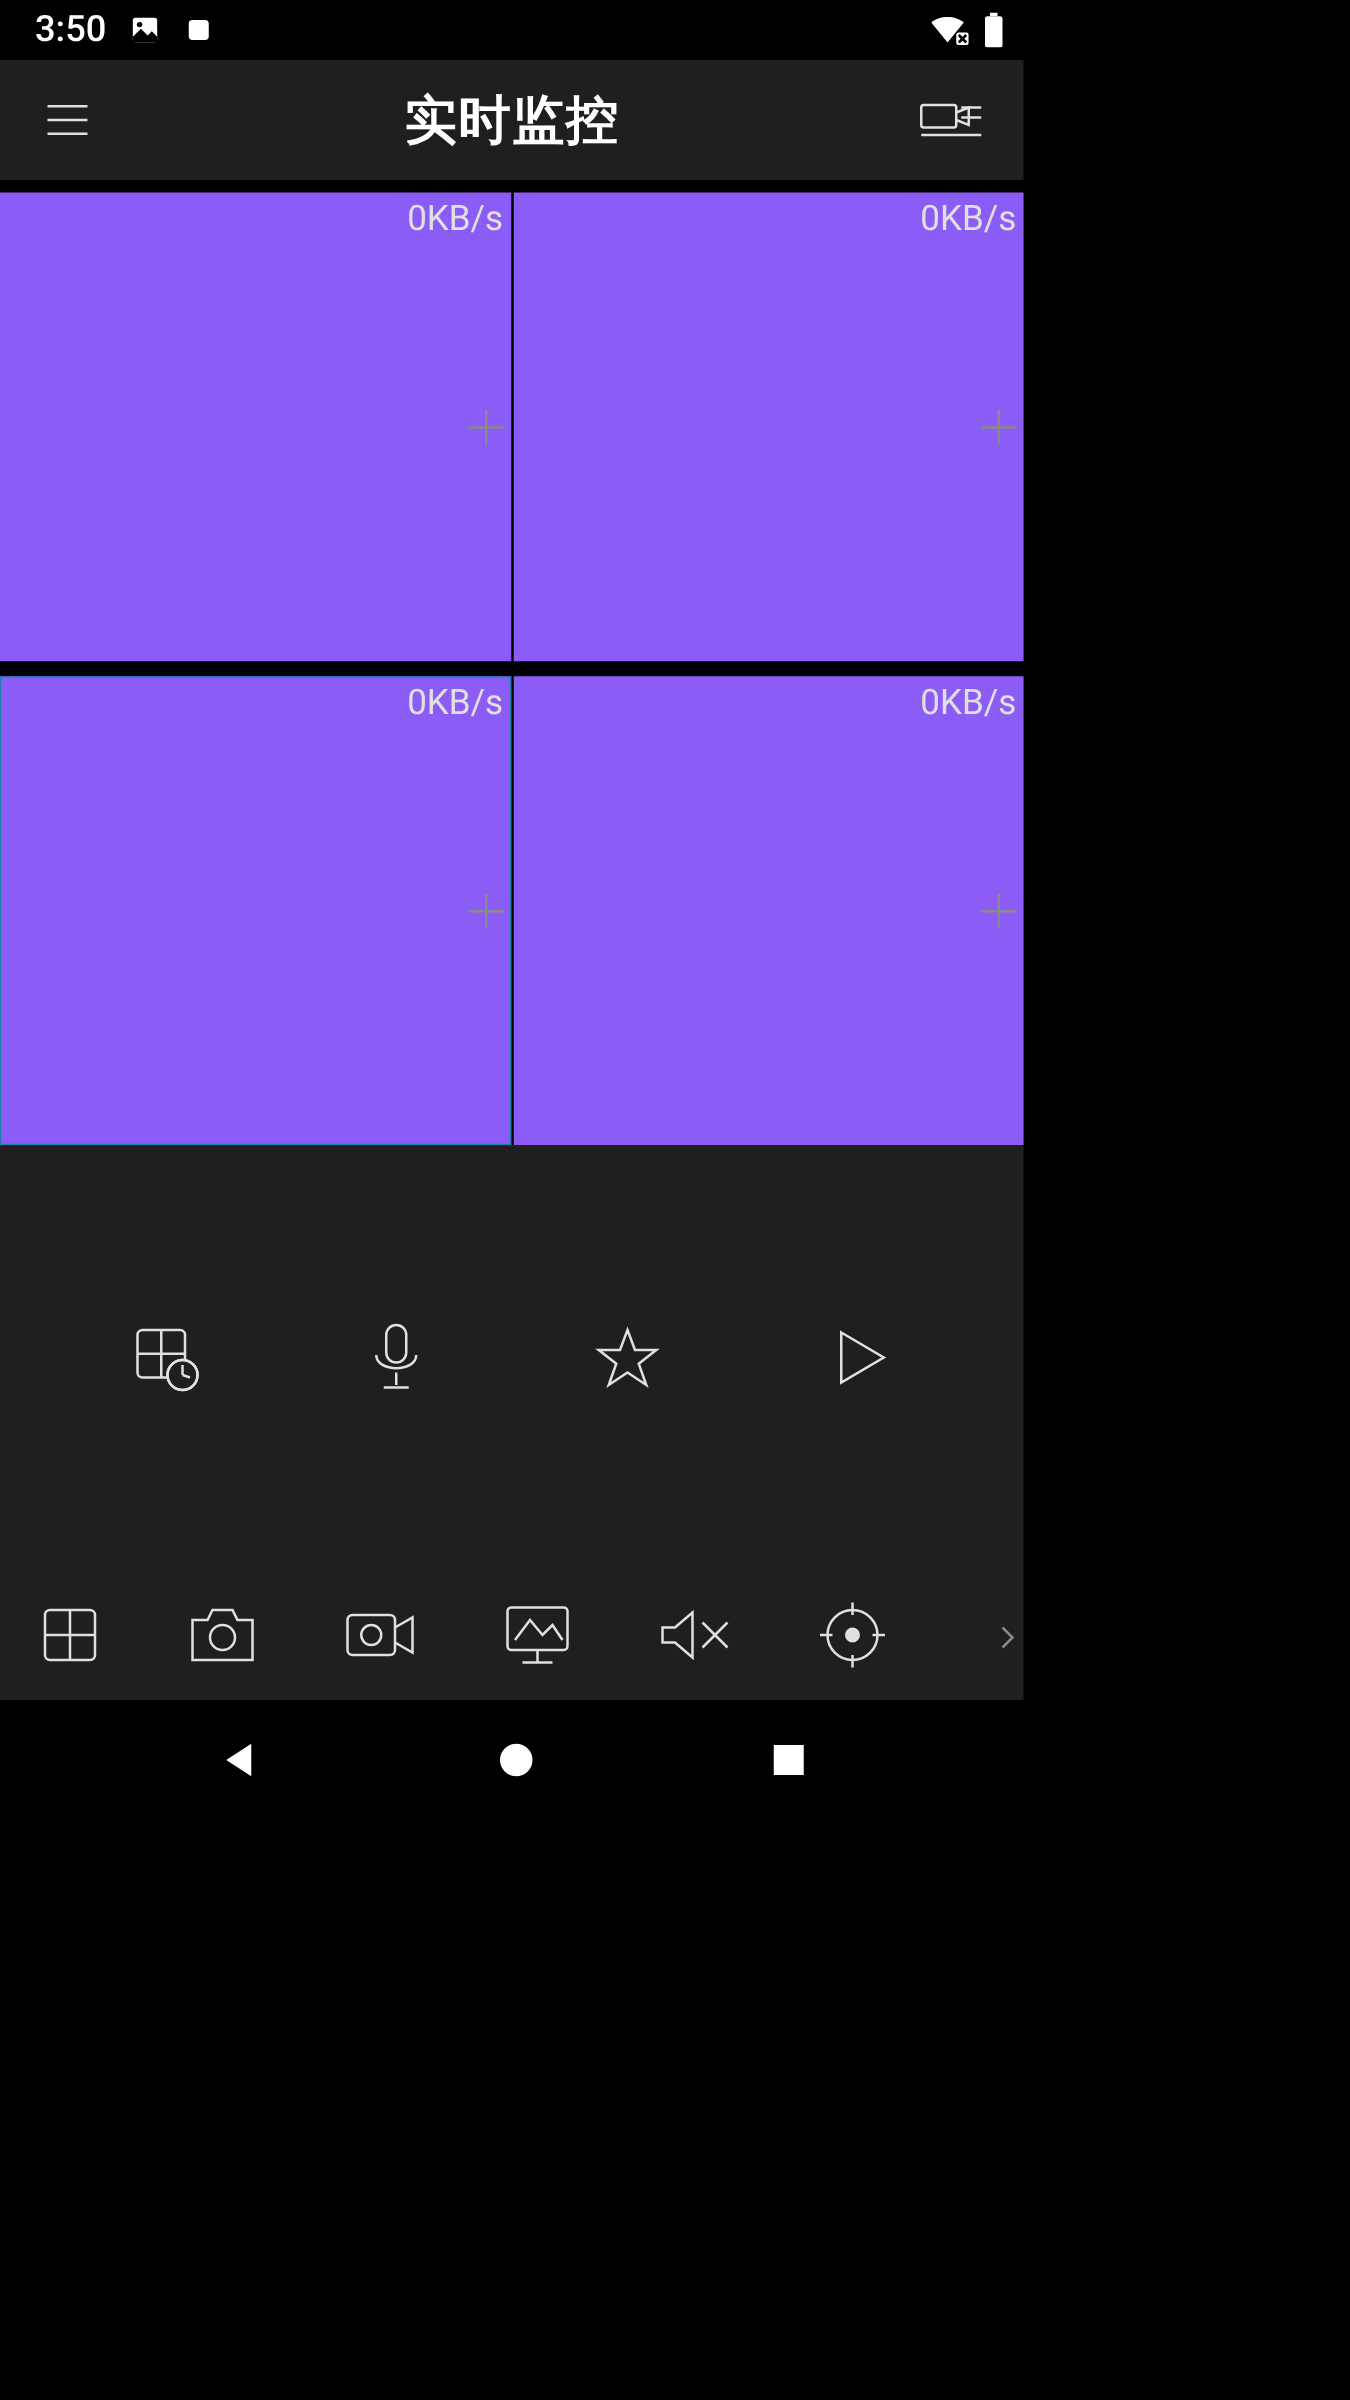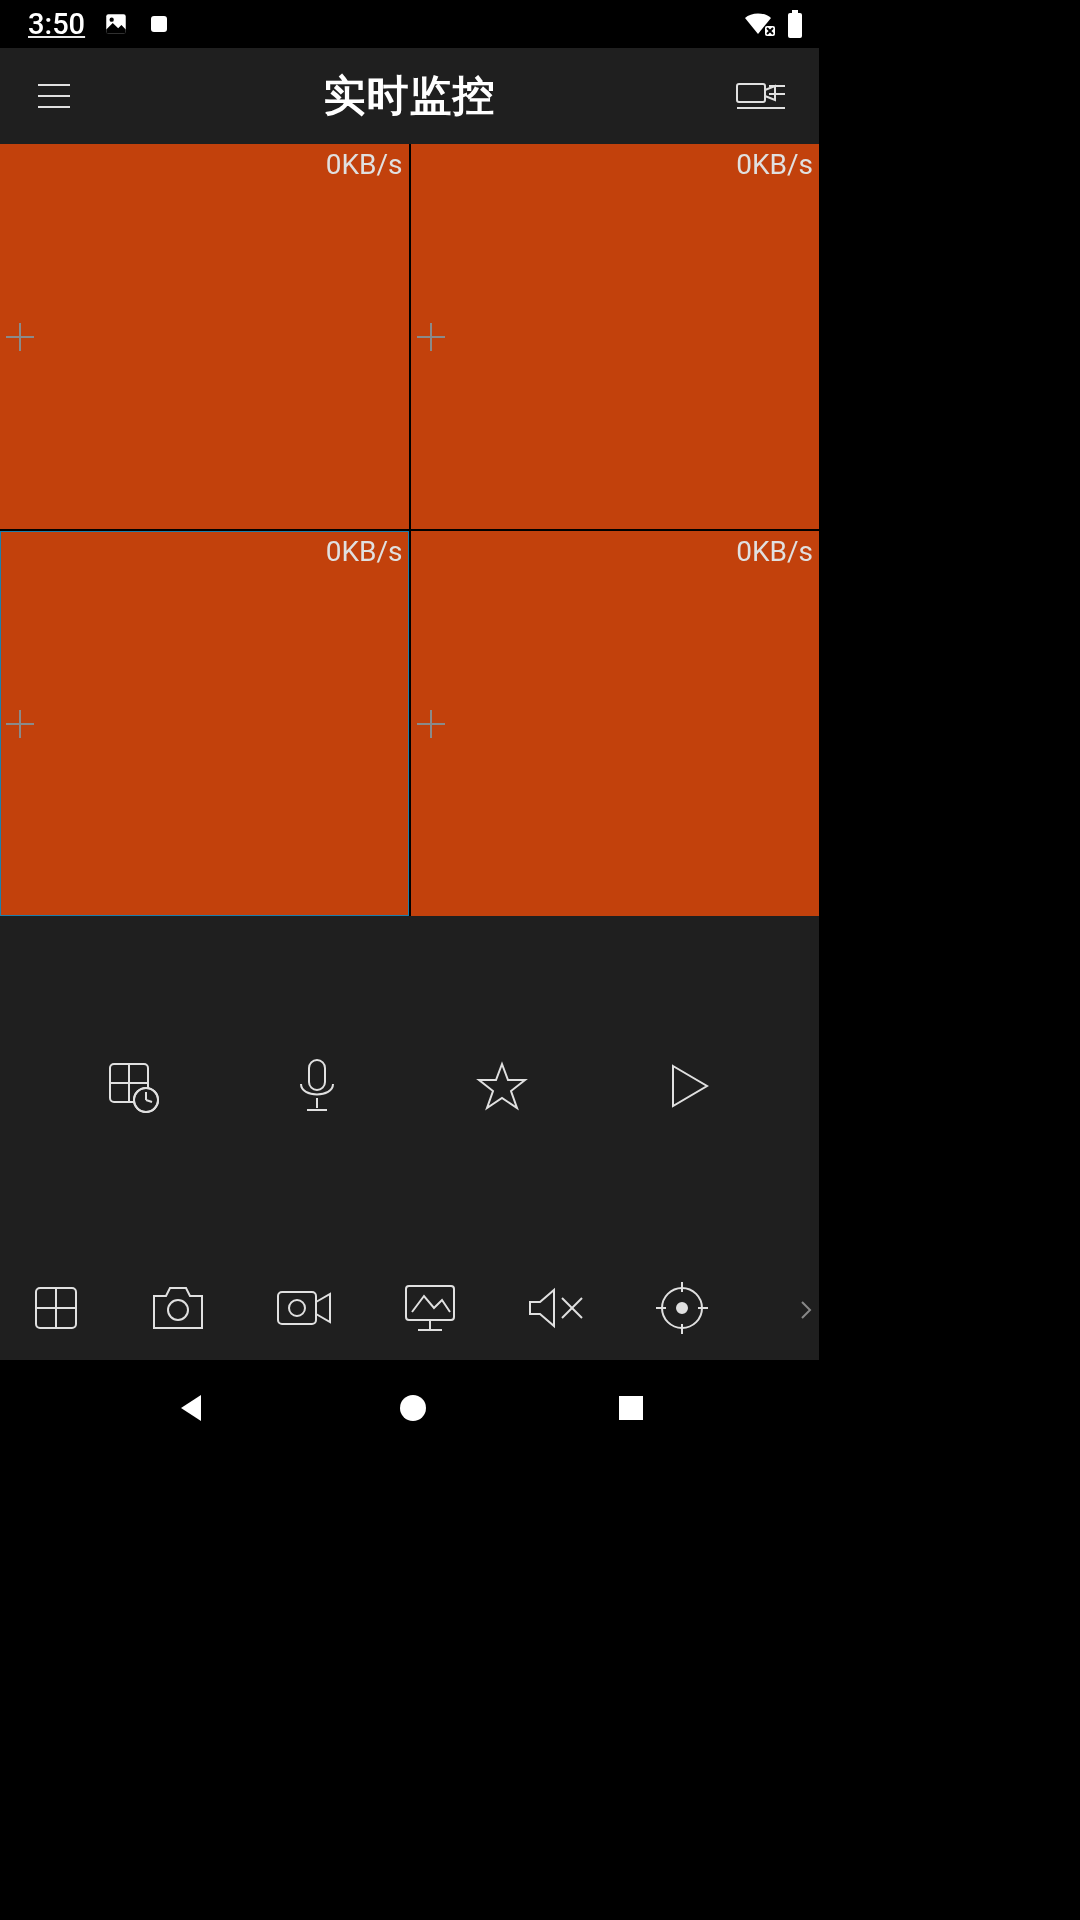--- a/index.html
+++ b/index.html
@@ -20,21 +20,20 @@
   }
   
   .status-bar {
     height: 48px;
     width: 100%;
     display: flex;
     align-items: center;
     justify-content: space-between;
     padding: 0 16px 0 28px;
     background: #000;
-    text-decoration: underline;
   }
   .status-left { display: flex; align-items: center; gap: 18px; }
   .status-time { font-size: 29px; font-weight: 500; color: #fff; }
   .status-right { display: flex; align-items: center; gap: 12px; }
   .ic { display: inline-flex; align-items: center; justify-content: center; }
   .ic svg { display: block; }
 
   
   .header {
     height: 96px;
@@ -62,25 +61,26 @@
   .camera-grid {
     width: 100%;
     height: 772px;
     display: grid;
     grid-template-columns: 1fr 1fr;
     grid-template-rows: 1fr 1fr;
     gap: 2px;
     background: #000;
   }
   .camera-slot {
-    background: #c2410c;
+    background: #8b5cf6;
     position: relative;
     display: flex;
     align-items: center;
-    justify-content: flex-start;
+    justify-content: flex-end;
+    margin-top: 10px;
   }
   .camera-slot.selected {
     outline: 1px solid #1c7fad;
     outline-offset: -1px;
   }
   .rate-label {
     position: absolute;
     top: 4px;
     right: 6px;
     font-size: 28px;

